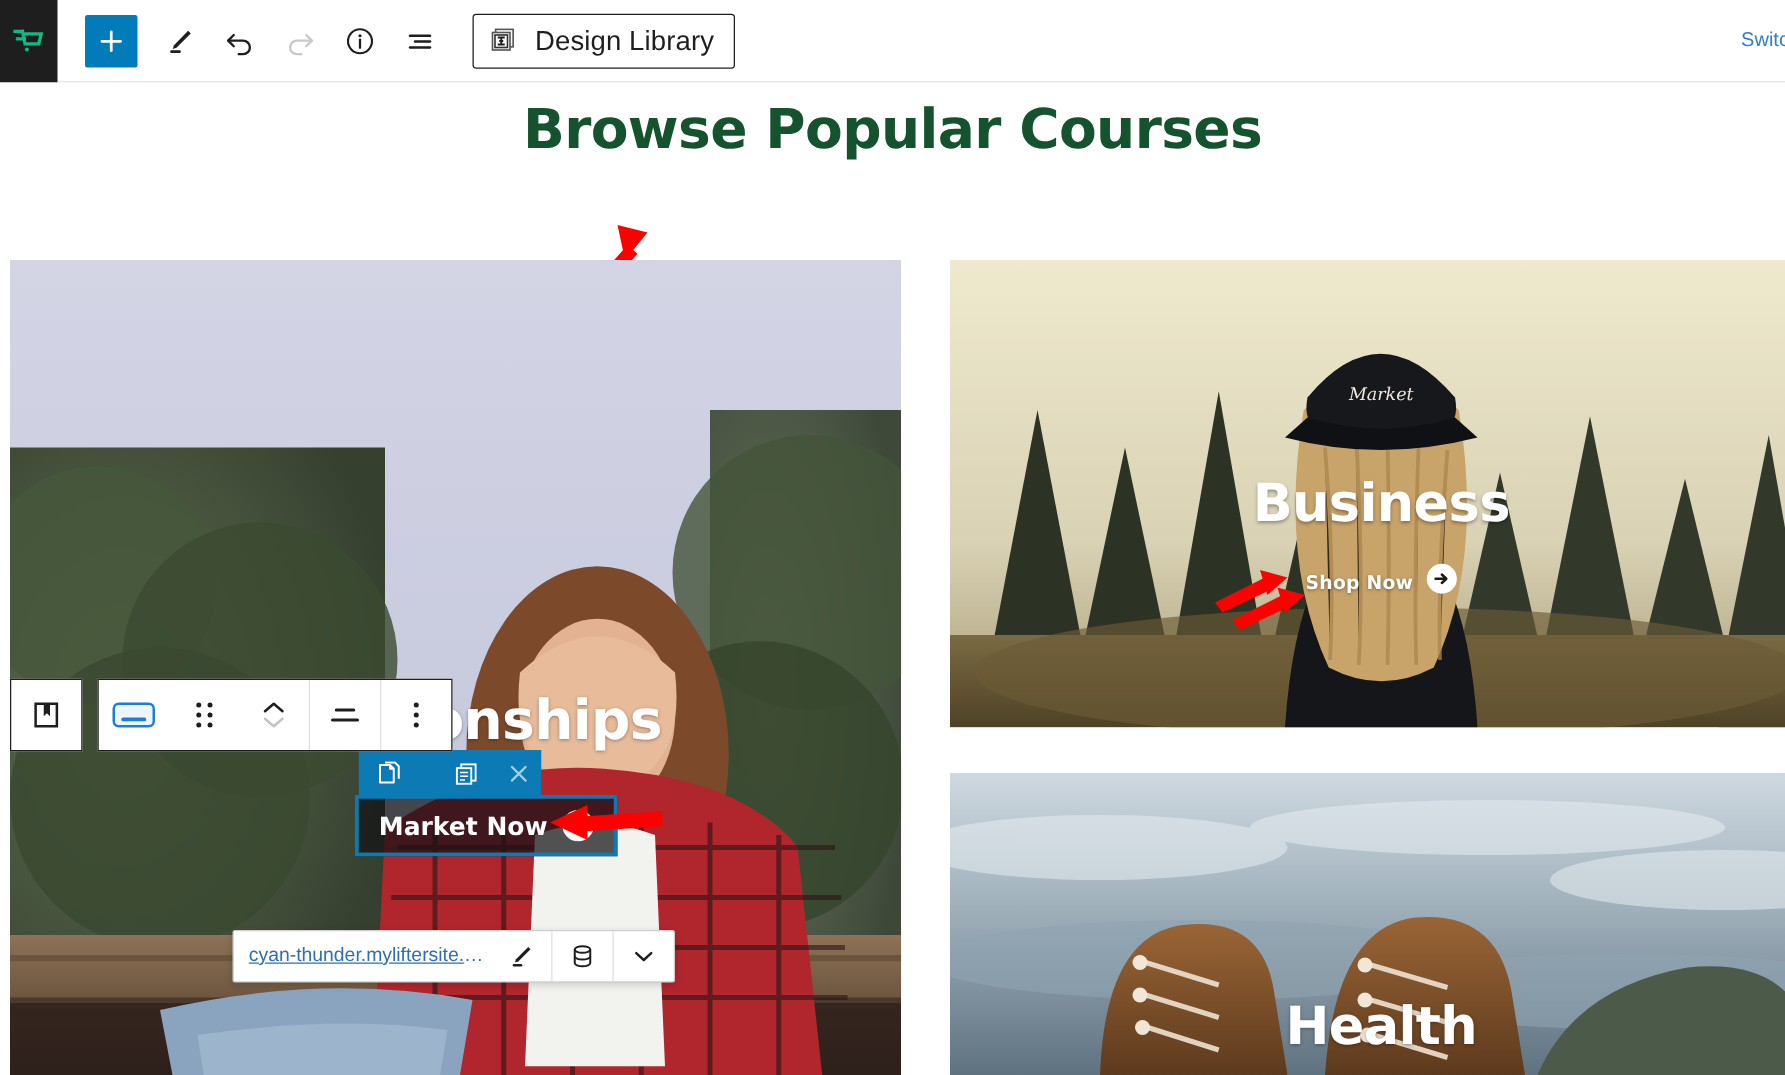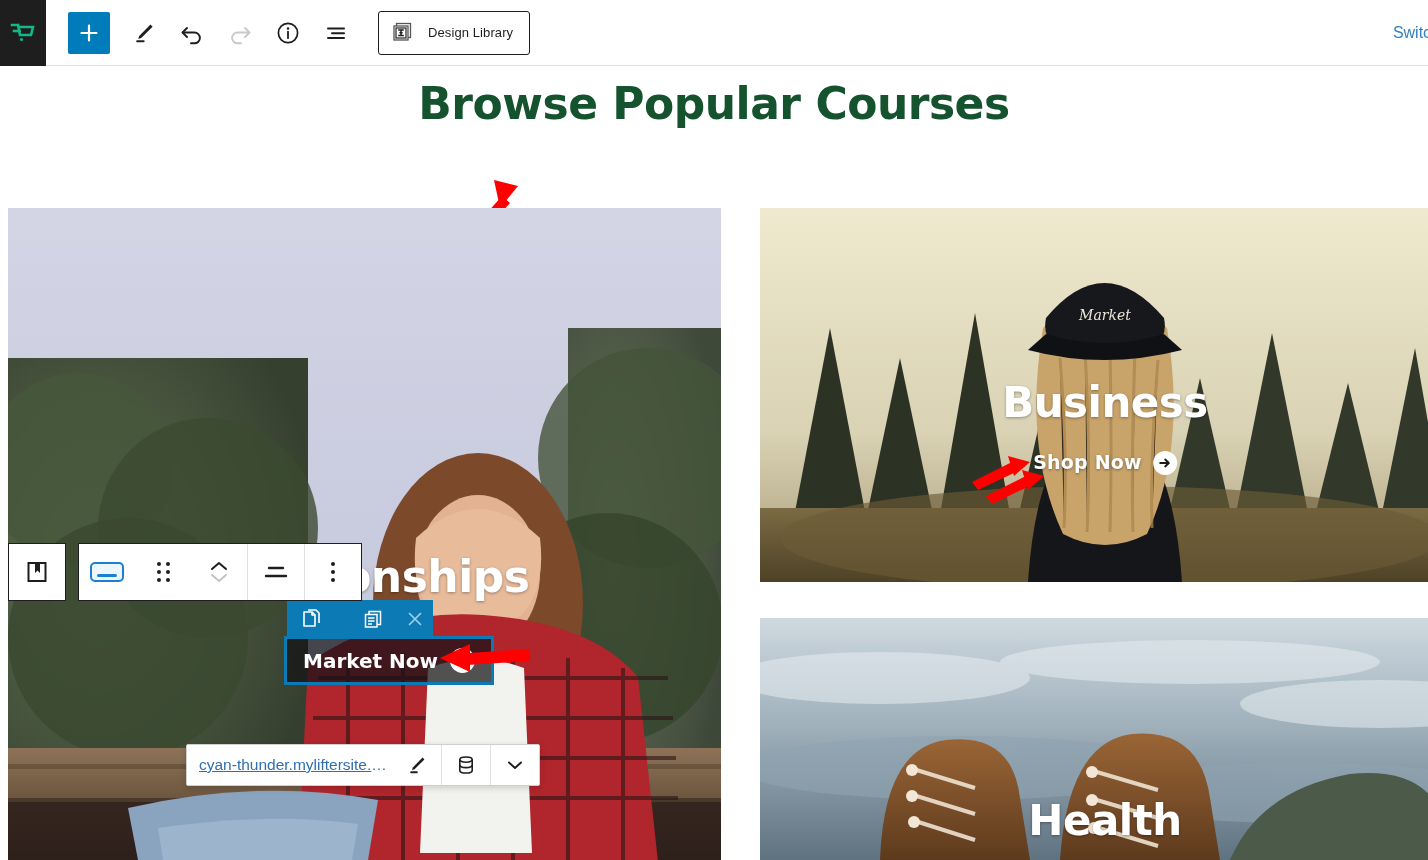--- a/index.html
+++ b/index.html
@@ -31,21 +31,21 @@
     width:42px; height:42px; background:#007cba; color:#fff; border-radius:2px;
     margin-right:10px;
   }
   .tbtn.disabled{ color:#c9c9c9; cursor:default; }
 
   .design-library{
     margin-left:18px; height:44px; display:flex; align-items:center; gap:12px;
     border:1px solid #1e1e1e; border-radius:3px; padding:0 16px 0 12px;
     background:#fff; cursor:pointer;
   }
-  .design-library .dl-label{ font-size:13px; color:#1e1e1e; letter-spacing:.1px; }
+  .design-library .dl-label{ font-size:22px; color:#1e1e1e; letter-spacing:.1px; }
 
   .topbar-right{
     margin-left:auto; padding-right:0; display:flex; align-items:center;
     overflow:hidden;
   }
   .switch-link{
     color:#2f80c4; font-size:16px; white-space:nowrap;
     transform:translateX(12px); cursor:pointer;
   }
 
@@ -77,22 +77,22 @@
     position:absolute; width:100%; text-align:center;
     color:#ffffff; font-weight:800; letter-spacing:-0.5px;
     font-family:"DejaVu Sans","Liberation Sans",sans-serif;
     text-shadow:0 1px 3px rgba(0,0,0,.35);
   }
   .card-a .card-title{ top:343px; font-size:44px; }
   .card-b .card-title{ top:170px; font-size:42px; }
   .card-c .card-title{ top:178px; font-size:42px; }
 
   .cta{
-    position:absolute; display:flex; align-items:flex-start; gap:11px;
-    color:#fff; font-weight:700; font-size:19px; letter-spacing:.2px;
+    position:absolute; display:flex; align-items:flex-end; gap:11px;
+    color:#fff; font-weight:700; font-size:15px; letter-spacing:.2px;
     font-family:"DejaVu Sans","Liberation Sans",sans-serif;
     text-shadow:0 1px 3px rgba(0,0,0,.4);
   }
   .cta .arrow-circle{
     width:24px; height:24px; border-radius:50%; background:#fff;
     display:flex; align-items:center; justify-content:center;
   }
   .card-b .cta{ left:50%; transform:translateX(-50%); top:243px; }
 
   

